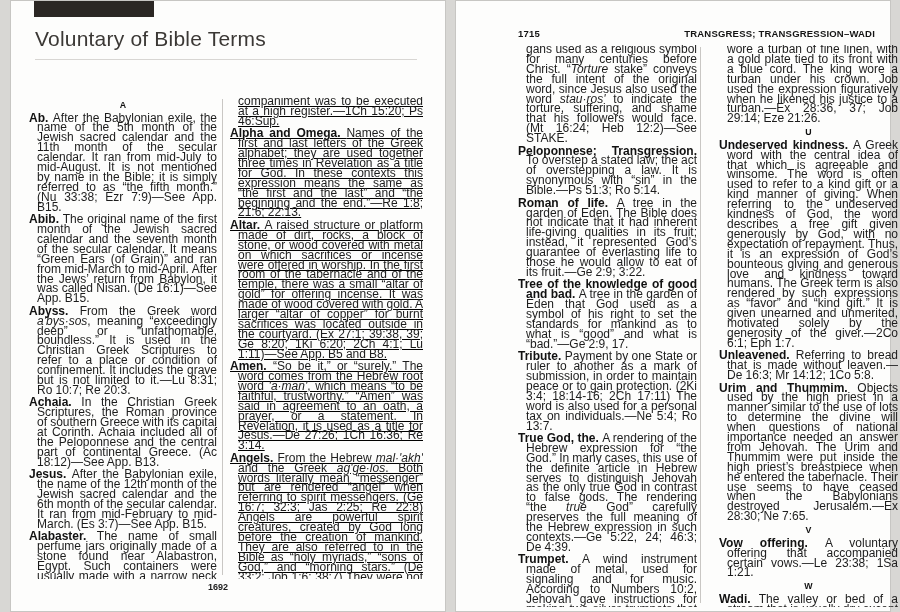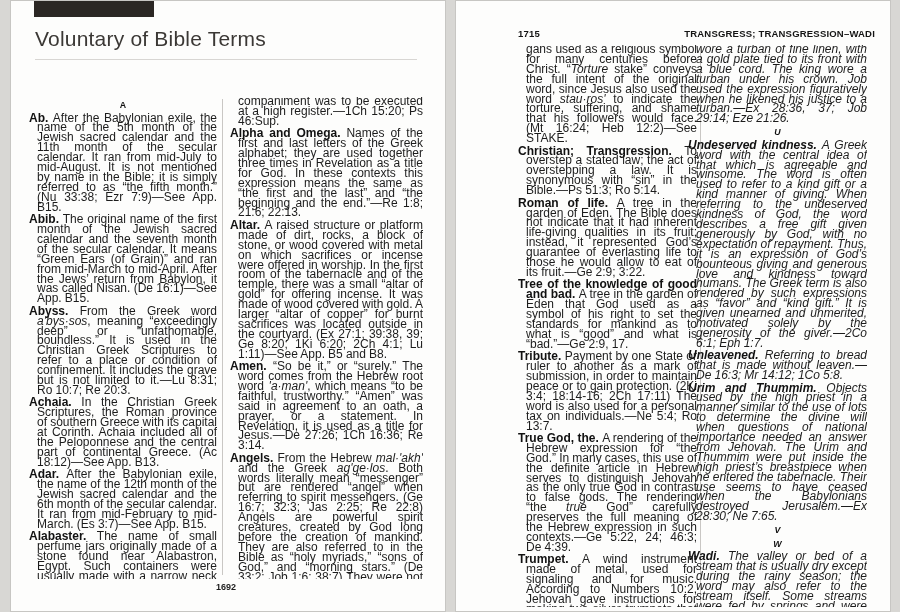--- a/index.html
+++ b/index.html
@@ -23,23 +23,23 @@
     font-size:21px;font-weight:400;color:#3b3835;letter-spacing:.2px;
   }
   .title-rule{position:absolute;left:24px;right:28px;top:58px;height:1px;background:#d8d6d3;}
 
   
   .cols{position:absolute;}
   .lp-cols{left:18px;top:96px;width:394px;height:482px;}
   .rp-cols{left:62px;top:44px;width:366px;height:562px;}
   .col{position:absolute;top:0;bottom:0;overflow:hidden;}
   .lp-col1{left:0;width:188px;}
-  .lp-col2{left:201px;width:193px;}
+  .lp-col2{left:201px;width:193px;text-decoration:underline;}
   .rp-col1{left:0;width:179px;}
-  .rp-col2{left:170px;width:179px;font-style:italic;}
+  .rp-col2{left:201px;width:179px;}
   .col-rule{position:absolute;top:2px;bottom:4px;width:1px;background:#c9c7c4;}
   .lp-rule{left:193px;}
   .rp-rule{left:182px;}
 
   
   .para{
     margin:0 0 2.5px 0;
     font-size:12px;line-height:9.9px;color:#1c1c1c;
     text-align:justify;
     text-indent:-8px;padding-left:8px;
@@ -48,21 +48,21 @@
   .para.cont{text-indent:0;}
   .para.cut{text-align-last:justify;}
   .term{font-weight:bold;color:#111;}
   .sect-heading{
     text-align:center;font-weight:bold;font-size:8.8px;color:#111;
     margin:3px 0 3.5px 0;line-height:10px;
   }
 
   
   .folio-left{
-    position:absolute;left:18px;width:394px;bottom:19px;text-align:center;
+    position:absolute;left:10px;width:394px;bottom:19px;text-align:center;
     font-weight:bold;font-size:9px;color:#1c1c1c;
   }
   .rp-head{
     position:absolute;left:62px;right:15px;top:27px;
     display:flex;justify-content:space-between;align-items:baseline;
     font-weight:bold;font-size:9.5px;color:#141414;letter-spacing:.2px;
   }
 </style>
 </head>
 <body>
@@ -73,21 +73,21 @@
     <div class="tab"></div>
     <h1 class="title">Voluntary of Bible Terms</h1>
     <div class="title-rule"></div>
     <div class="cols lp-cols">
       <div class="col lp-col1">
           <div class="sect-heading">A</div>
           <p class="para entry"><b class="term">Ab. </b>After the Babylonian exile, the name of the 5th month of the Jewish sacred calendar and the 11th month of the secular calendar. It ran from mid-July to mid-August. It is not mentioned by name in the Bible; it is simply referred to as “the fifth month.” (Nu 33:38; Ezr 7:9)—See App. B15.</p>
           <p class="para entry"><b class="term">Abib. </b>The original name of the first month of the Jewish sacred calendar and the seventh month of the secular calendar. It means “Green Ears (of Grain)” and ran from mid-March to mid-April. After the Jews’ return from Babylon, it was called Nisan. (De 16:1)—See App. B15.</p>
           <p class="para entry"><b class="term">Abyss. </b>From the Greek word <i>a'bys·sos</i>, meaning “exceedingly deep” or “unfathomable, boundless.” It is used in the Christian Greek Scriptures to refer to a place or condition of confinement. It includes the grave but is not limited to it.—Lu 8:31; Ro 10:7; Re 20:3.</p>
           <p class="para entry"><b class="term">Achaia. </b>In the Christian Greek Scriptures, the Roman province of southern Greece with its capital at Corinth. Achaia included all of the Peloponnese and the central part of continental Greece. (Ac 18:12)—See App. B13.</p>
-          <p class="para entry"><b class="term">Adar. </b>After the Babylonian exile, the name of the 12th month of the Jewish sacred calendar and the 6th month of the secular calendar. It ran from mid-February to mid-March. (Es 3:7)—See App. B15.</p>
+          <p class="para entry"><b class="term">Jesus. </b>After the Babylonian exile, the name of the 12th month of the Jewish sacred calendar and the 6th month of the secular calendar. It ran from mid-February to mid-March. (Es 3:7)—See App. B15.</p>
           <p class="para entry"><b class="term">Alabaster. </b>The name of small perfume jars originally made of a stone found near Alabastron, Egypt. Such containers were usually made with a narrow neck that could be sealed to prevent any of the precious perfume from leaking. The stone itself also came to be known by the same name.—Mr 14:3.</p>
           <p class="para entry cut"><b class="term">Alamoth. </b>A musical term meaning “Maidens; Young Women,” probably alluding to the soprano voices of young women. It was likely used to indicate that a musical piece or ac-</p>
         </div>
       <div class="col-rule lp-rule"></div>
       <div class="col lp-col2">
           <p class="para cont">companiment was to be executed at a high register.—1Ch 15:20; Ps 46:Sup.</p>
           <p class="para entry"><b class="term">Alpha and Omega. </b>Names of the first and last letters of the Greek alphabet; they are used together three times in Revelation as a title for God. In these contexts this expression means the same as “the first and the last” and “the beginning and the end.”—Re 1:8; 21:6; 22:13.</p>
           <p class="para entry"><b class="term">Altar. </b>A raised structure or platform made of dirt, rocks, a block of stone, or wood covered with metal on which sacrifices or incense were offered in worship. In the first room of the tabernacle and of the temple, there was a small “altar of gold” for offering incense. It was made of wood covered with gold. A larger “altar of copper” for burnt sacrifices was located outside in the courtyard. (Ex 27:1; 39:38, 39; Ge 8:20; 1Ki 6:20; 2Ch 4:1; Lu 1:11)—See App. B5 and B8.</p>
           <p class="para entry"><b class="term">Amen. </b>“So be it,” or “surely.” The word comes from the Hebrew root word <i>'a·man'</i>, which means “to be faithful, trustworthy.” “Amen” was said in agreement to an oath, a prayer, or a statement. In Revelation, it is used as a title for Jesus.—De 27:26; 1Ch 16:36; Re 3:14.</p>
           <p class="para entry cut"><b class="term">Angels. </b>From the Hebrew <i>mal·'akh'</i> and the Greek <i>ag'ge·los</i>. Both words literally mean “messenger” but are rendered “angel” when referring to spirit messengers. (Ge 16:7; 32:3; Jas 2:25; Re 22:8) Angels are powerful spirit creatures, created by God long before the creation of mankind. They are also referred to in the Bible as “holy myriads,” “sons of God,” and “morning stars.” (De 33:2; Job 1:6; 38:7) They were not made with the ability to reproduce their own kind but were created individually. They number well over a hundred million. (Da 7:10) The Bible indicates that they have personal names and distinct personalities, yet they humbly refuse to receive worship, and most even avoid disclosing their names. (Ge 32:29; Lu 1:26; Re 22:8, 9) They have different ranks and are assigned a variety of roles, including serving before Jehovah’s throne, conveying his messages, intervening in be-</p>
@@ -97,35 +97,36 @@
   </div>
 
   <div class="page page-right">
     <div class="rp-head">
       <span>1715</span>
       <span>TRANSGRESS; TRANSGRESSION–WADI</span>
     </div>
     <div class="cols rp-cols">
       <div class="col rp-col1">
           <p class="para cont">gans used as a religious symbol for many centuries before Christ. “<i>Torture</i> stake” conveys the full intent of the original word, since Jesus also used the word <i>stau·ros'</i> to indicate the torture, suffering, and shame that his followers would face. (Mt 16:24; Heb 12:2)—See STAKE.</p>
-          <p class="para entry"><b class="term">Christian; Transgression. </b>To overstep a stated law; the act of overstepping a law. It is synonymous with “sin” in the Bible.—Ps 51:3; Ro 5:14.</p>
+          <p class="para entry"><b class="term">Peloponnese; Transgression. </b>To overstep a stated law; the act of overstepping a law. It is synonymous with “sin” in the Bible.—Ps 51:3; Ro 5:14.</p>
           <p class="para entry"><b class="term">Roman of life. </b>A tree in the garden of Eden. The Bible does not indicate that it had inherent life-giving qualities in its fruit; instead, it represented God’s guarantee of everlasting life to those he would allow to eat of its fruit.—Ge 2:9; 3:22.</p>
           <p class="para entry"><b class="term">Tree of the knowledge of good and bad. </b>A tree in the garden of Eden that God used as a symbol of his right to set the standards for mankind as to what is “good” and what is “bad.”—Ge 2:9, 17.</p>
           <p class="para entry"><b class="term">Tribute. </b>Payment by one State or ruler to another as a mark of submission, in order to maintain peace or to gain protection. (2Ki 3:4; 18:14-16; 2Ch 17:11) The word is also used for a personal tax on individuals.—Ne 5:4; Ro 13:7.</p>
           <p class="para entry"><b class="term">True God, the. </b>A rendering of the Hebrew expression for “the God.” In many cases, this use of the definite article in Hebrew serves to distinguish Jehovah as the only true God in contrast to false gods. The rendering “the <i>true</i> God” carefully preserves the full meaning of the Hebrew expression in such contexts.—Ge 5:22, 24; 46:3; De 4:39.</p>
           <p class="para entry"><b class="term">Trumpet. </b>A wind instrument made of metal, used for signaling and for music. According to Numbers 10:2, Jehovah gave instructions for making two silver trumpets that would be used to sound specific signals for summoning the assembly, for breaking camp, or for proclaiming war. These likely were straight trumpets, unlike the curved “horns” that were actually made from animal horns. Trumpets of unspecified construction were also included among the musical instruments at the temple. The sound of trumpets often symbolically accompanies the proclamation of Jehovah’s judgments or other significant events of divine origin.—2Ch 29:26; Ezr 3:10; 1Co 15:52; Re 8:7–11:15.</p>
           <p class="para entry cut"><b class="term">Turban. </b>A cloth wrapped around the head and worn as a headdress. The high priest</p>
         </div>
       <div class="col-rule rp-rule"></div>
       <div class="col rp-col2">
           <p class="para cont">wore a turban of fine linen, with a gold plate tied to its front with a blue cord. The king wore a turban under his crown. Job used the expression figuratively when he likened his justice to a turban.—Ex 28:36, 37; Job 29:14; Eze 21:26.</p>
           <div class="sect-heading">U</div>
           <p class="para entry"><b class="term">Undeserved kindness. </b>A Greek word with the central idea of that which is agreeable and winsome. The word is often used to refer to a kind gift or a kind manner of giving. When referring to the undeserved kindness of God, the word describes a free gift given generously by God, with no expectation of repayment. Thus, it is an expression of God’s bounteous giving and generous love and kindness toward humans. The Greek term is also rendered by such expressions as “favor” and “kind gift.” It is given unearned and unmerited, motivated solely by the generosity of the giver.—2Co 6:1; Eph 1:7.</p>
           <p class="para entry"><b class="term">Unleavened. </b>Referring to bread that is made without leaven.—De 16:3; Mr 14:12; 1Co 5:8.</p>
           <p class="para entry"><b class="term">Urim and Thummim. </b>Objects used by the high priest in a manner similar to the use of lots to determine the divine will when questions of national importance needed an answer from Jehovah. The Urim and Thummim were put inside the high priest’s breastpiece when he entered the tabernacle. Their use seems to have ceased when the Babylonians destroyed Jerusalem.—Ex 28:30; Ne 7:65.</p>
           <div class="sect-heading">V</div>
+          <p class="para entry"><b class="term">Vow offering. </b>A voluntary offering that accompanied certain vows.—Le 23:38; 1Sa 1:21.</p>
           <div class="sect-heading">W</div>
           <p class="para entry cut"><b class="term">Wadi. </b>The valley or bed of a stream that is usually dry except during the rainy season; the word may also refer to the stream itself. Some streams were fed by springs and were therefore perennial. The wadi is referred to</p>
         </div>
     </div>
   </div>
 
 </div>
 
 </body></html>

